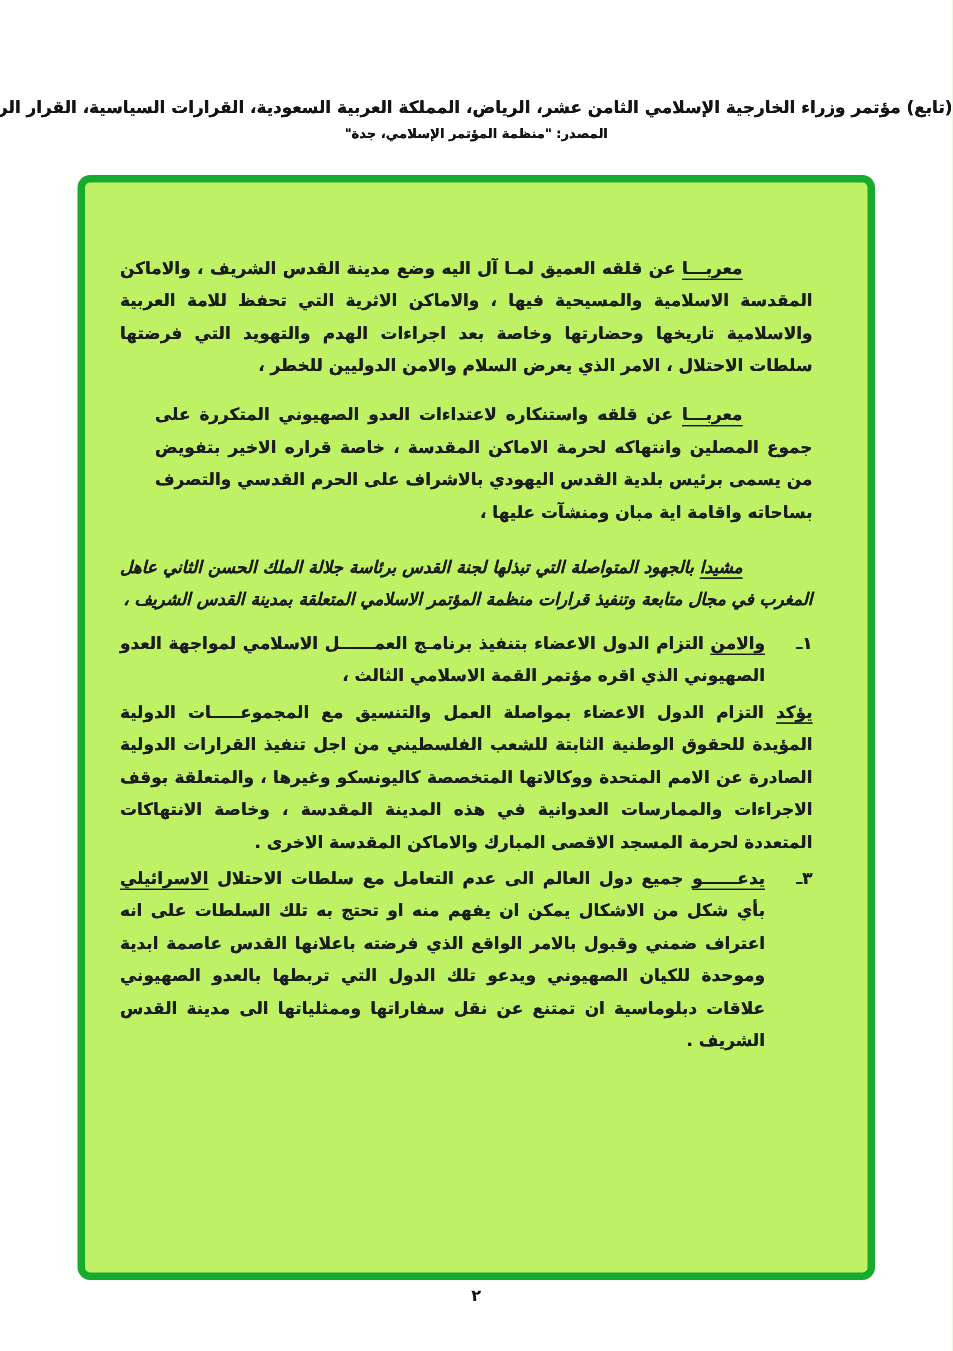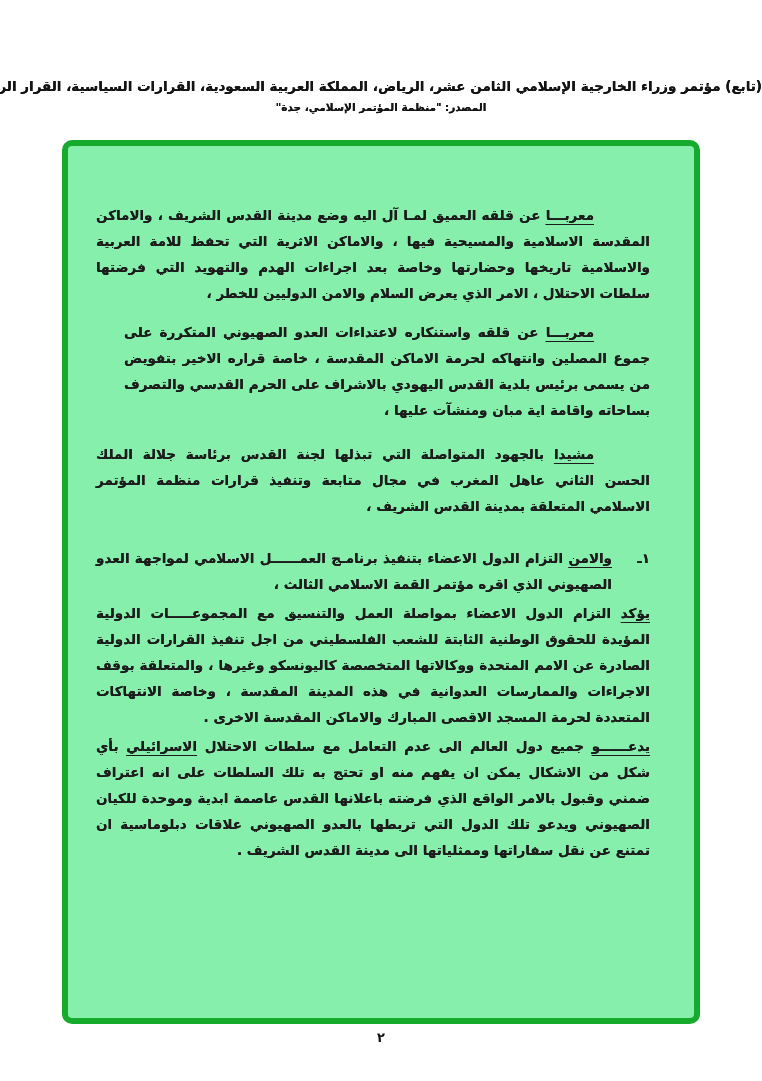--- a/index.html
+++ b/index.html
@@ -24,35 +24,35 @@
   .doc-header .source-line {
     margin-top:7px; font-size:10.5px; font-weight:bold;
     text-shadow:0 0 .3px #000;
   }
 
   .frame {
     position:absolute; left:62px; top:140px;
     width:638px; height:884px;
     border:6px solid #17ab2e;
     border-radius:10px;
-    background:#86efac;
+    background:#bef264;
   }
 
   .doc-body {
     position:absolute; top:56px; right:44px; width:554px;
     direction:rtl;
     font-size:13.5px; line-height:26px; font-weight:bold;
     text-align:justify;
     color:#1c1c1c;
     text-shadow:0 0 .4px #222;
   }
   .para { text-indent:56px; }
   .para-1 { margin-bottom:13px; }
   .para-2 { margin-bottom:18px;margin-left:28px; }
-  .para-3 { margin-bottom:26px; }
+  .para-3 { margin-bottom:9px;font-style:italic; }
   .para-4 { margin-bottom:62px; }
   .lead { text-decoration:underline; text-underline-offset:4px; }
 
   .num-list .item { display:flex; margin-bottom:3px; }
   .num-cell { flex:0 0 38px; width:38px; }
   .item-text { flex:1; text-align:justify; }
 
   .page-number {
     position:absolute; left:0; top:1030px; width:762px;
     text-align:center; font-size:13px; font-weight:bold; color:#111;
@@ -83,20 +83,21 @@
         <div class="item">
           <span class="num-cell">١ـ</span>
           <p class="item-text"><span class="lead">والامن</span> <span>التزام الدول الاعضاء بتنفيذ برنامـج العمــــــل الاسلامي لمواجهة العدو الصهيوني الذي اقره مؤتمر القمة الاسلامي الثالث ،</span></p>
         </div>
 
         <div class="item">
           <p class="item-text"><span class="lead">يؤكد</span> <span>التزام الدول الاعضاء بمواصلة العمل والتنسيق مع المجموعـــــات الدولية المؤيدة للحقوق الوطنية الثابتة للشعب الفلسطيني من اجل تنفيذ القرارات الدولية الصادرة عن الامم المتحدة ووكالاتها المتخصصة كاليونسكو وغيرها ، والمتعلقة بوقف الاجراءات والممارسات العدوانية في هذه المدينة المقدسة ، وخاصة الانتهاكات المتعددة لحرمة المسجد الاقصى المبارك والاماكن المقدسة الاخرى .</span></p>
         </div>
 
         <div class="item">
+          <span class="num-cell">٣ـ</span>
           <p class="item-text"><span class="lead">يدعــــــو</span> <span>جميع دول العالم الى عدم التعامل مع سلطات الاحتلال</span> <span class="lead">الاسرائيلي</span> <span>بأي شكل من الاشكال يمكن ان يفهم منه او تحتج به تلك السلطات على انه اعتراف ضمني وقبول بالامر الواقع الذي فرضته باعلانها القدس عاصمة ابدية وموحدة للكيان الصهيوني ويدعو تلك الدول التي تربطها بالعدو الصهيوني علاقات دبلوماسية ان تمتنع عن نقل سفاراتها وممثلياتها الى مدينة القدس الشريف .</span></p>
         </div>
 
       </div>
     </div>
   </div>
 
   <div class="page-number">٢</div>
 </div>
 

